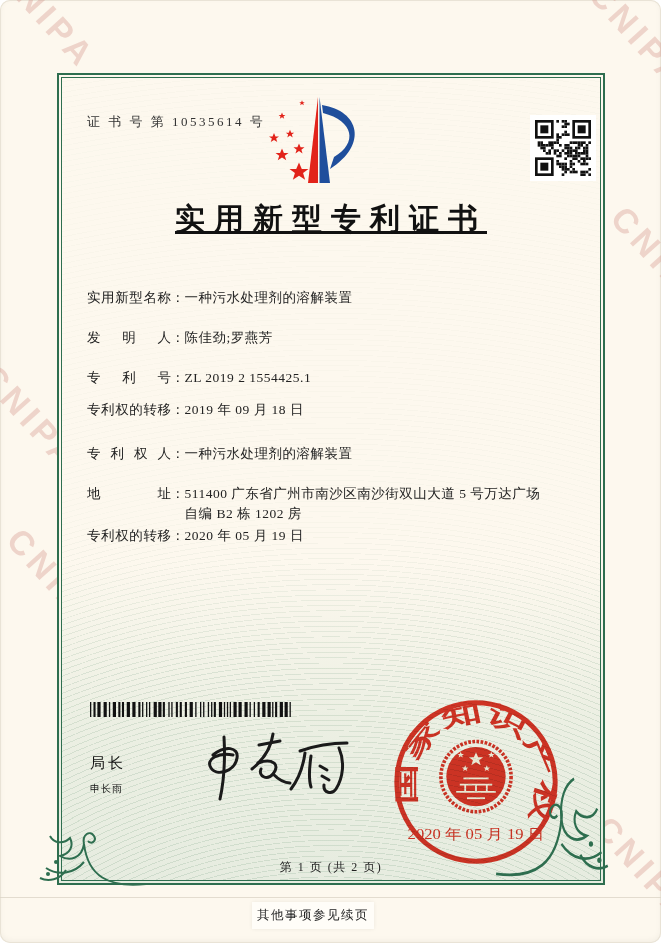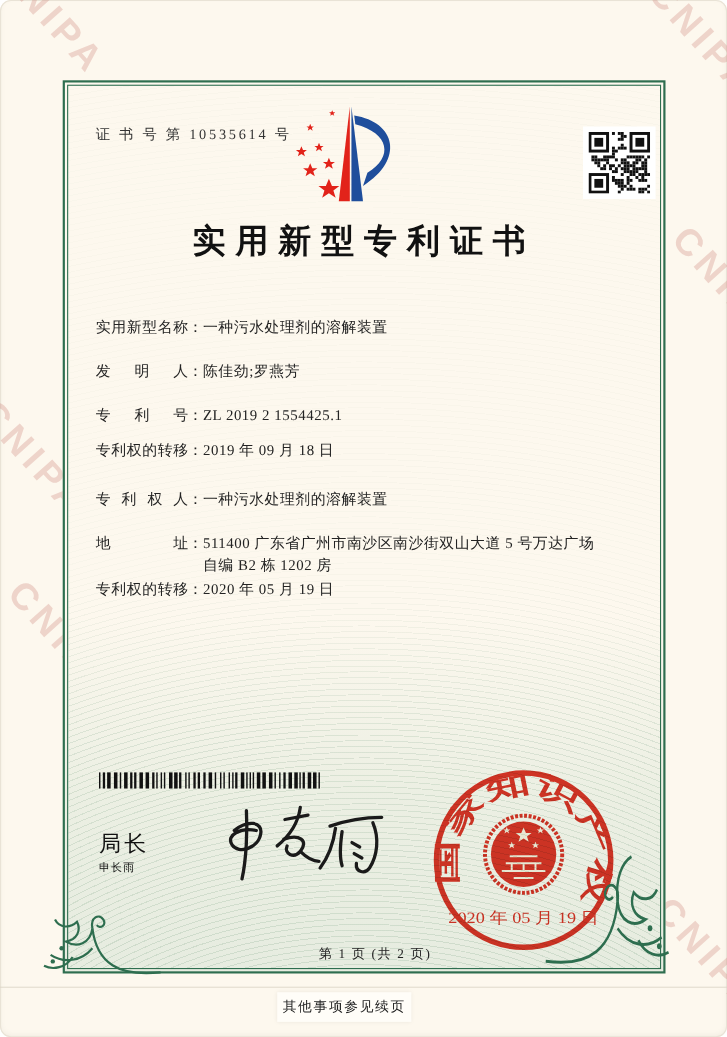--- a/index.html
+++ b/index.html
@@ -33,38 +33,38 @@
   .cert::before{content:"";position:absolute;inset:2px;border:1px solid var(--border-green);pointer-events:none;}
   .waves{position:absolute;inset:3px;pointer-events:none;
     background:repeating-radial-gradient(120% 70% at 50% 140%, rgba(124,164,134,.25) 0 1px, rgba(0,0,0,0) 1px 6px);
     -webkit-mask-image:linear-gradient(180deg, rgba(0,0,0,.10) 0%, rgba(0,0,0,.14) 55%, rgba(0,0,0,.78) 74%, rgba(0,0,0,.9) 100%);
     mask-image:linear-gradient(180deg, rgba(0,0,0,.10) 0%, rgba(0,0,0,.14) 55%, rgba(0,0,0,.78) 74%, rgba(0,0,0,.9) 100%);
   }
   .cert-no{position:absolute;left:28px;top:38px;font-size:13px;letter-spacing:2.5px;color:#333;}
   .logo{position:absolute;left:209px;top:18px;width:110px;height:96px;}
   .qr{position:absolute;left:471px;top:40px;background:#fff;padding:5px;line-height:0;}
   .title{position:absolute;left:0;top:124px;width:100%;text-align:center;
-    font-size:30px;font-weight:700;letter-spacing:9px;color:#111;}
+    font-size:30px;font-weight:700;letter-spacing:9px;color:#111;text-decoration:underline;}
   
   .frow{position:absolute;left:28px;font-size:13.5px;line-height:20px;color:#232323;}
   .lbl{display:inline-block;width:84px;text-align:justify;text-align-last:justify;vertical-align:top;}
   .colon{vertical-align:top;}
   .val{vertical-align:top;letter-spacing:.5px;}
   .val-multi{display:inline-block;vertical-align:top;max-width:380px;letter-spacing:.5px;}
   .g2{position:absolute;left:257px;top:0;white-space:nowrap;}
   
   .paras{position:absolute;left:28px;right:26px;top:469px;font-size:13px;line-height:24px;color:#1c1c1c;text-align:justify;}
   .paras p{margin:0;text-indent:2em;}
   
   .barcode{position:absolute;left:31px;top:627px;line-height:0;}
-  .signer-role{position:absolute;left:31px;top:679px;font-size:20px;letter-spacing:3px;color:#111;}
+  .signer-role{position:absolute;left:31px;top:679px;font-size:15px;letter-spacing:3px;color:#111;}
   .signer-name{position:absolute;left:31px;top:707px;font-size:10px;letter-spacing:1px;color:#111;}
   .sig{position:absolute;left:128px;top:650px;width:170px;height:82px;}
   .seal{position:absolute;left:327px;top:617px;width:180px;height:180px;mix-blend-mode:multiply;opacity:.95;}
-  .pageno{position:absolute;left:0;top:784px;width:100%;text-align:center;font-size:12px;letter-spacing:1.5px;color:#222;padding-left:10px;}
+  .pageno{position:absolute;left:0;top:784px;width:100%;text-align:center;font-size:12px;letter-spacing:1.5px;color:#222;}
   .flourish{position:absolute;pointer-events:none;}
   .fl-bl{left:36px;top:812px;width:112px;height:78px;}
   .fl-br{left:494px;top:776px;width:118px;height:106px;transform:scaleX(-1);}
   .sheet-edge{position:absolute;left:0;right:0;top:897px;height:1px;background:#d9d3c4;opacity:.75;}
   .note{position:absolute;left:252px;top:902px;width:122px;height:27px;background:#fffdf8;
     box-shadow:0 0 4px rgba(0,0,0,.07);display:flex;align-items:center;justify-content:center;
     font-size:12.5px;letter-spacing:1.5px;color:#222;}
 </style>
 </head>
 <body>

